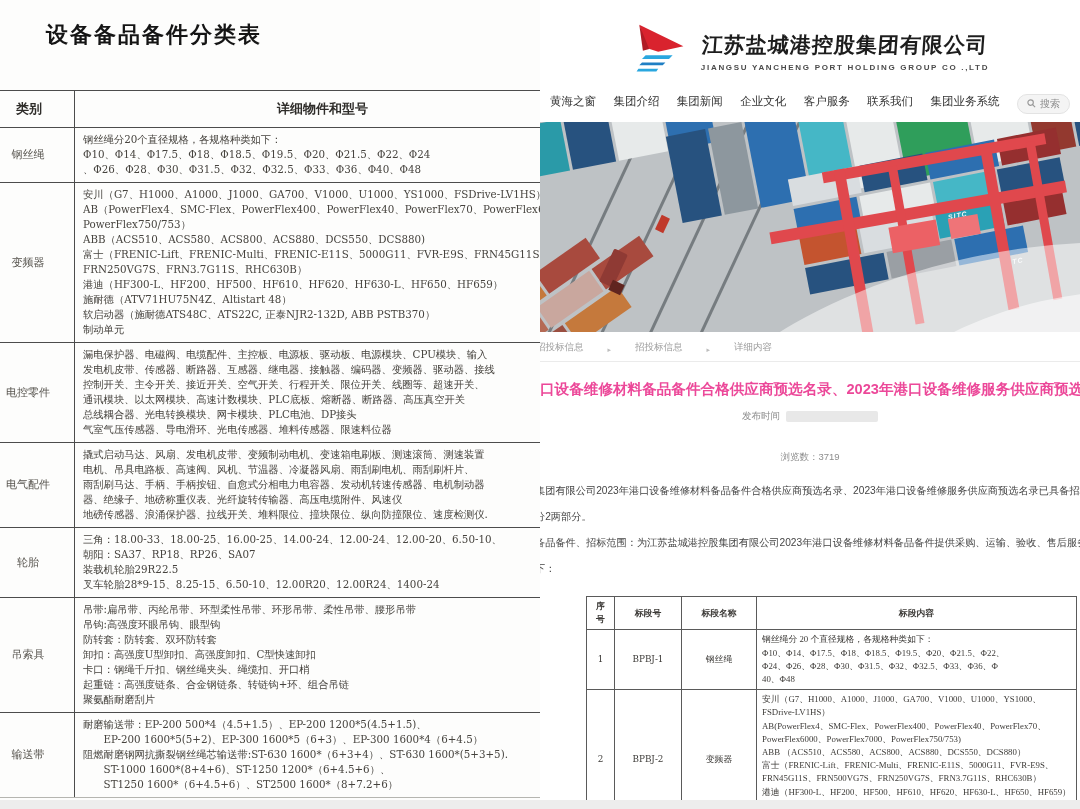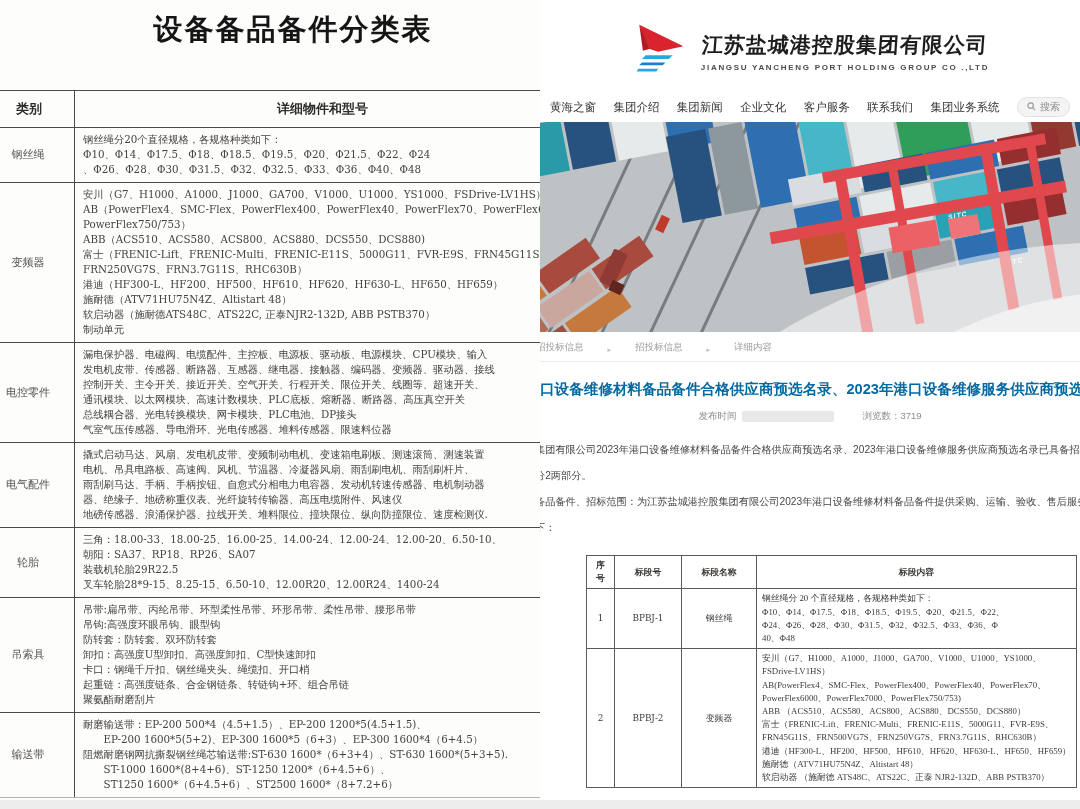--- a/index.html
+++ b/index.html
@@ -1,40 +1,40 @@
 <!DOCTYPE html>
 <html><head>
 <meta charset="utf-8">
 <style>
   html,body{margin:0;padding:0;background:#fff;}
   .canvas{width:1080px;height:809px;position:relative;overflow:hidden;background:#fff;
           display:flex;font-family:"Liberation Sans",sans-serif;}
   
   .doc-pane{width:540px;height:809px;position:relative;overflow:hidden;background:#fdfdfc;flex:none;}
-  .doc-title{margin-top:10px;padding-left:46px;text-align:center;
+  .doc-title{margin-top:20px;padding-left:46px;
              font-family:"DejaVu Serif","Liberation Serif",serif;
-             font-size:29px;font-weight:bold;letter-spacing:2px;color:#151515;}
+             font-size:22px;font-weight:bold;letter-spacing:2px;color:#151515;}
   .doc-table{position:absolute;top:90px;left:-16px;width:586px;border-collapse:collapse;
              font-family:"DejaVu Serif","Liberation Serif",serif;color:#46433e;table-layout:fixed;}
   .doc-table th{border-top:1.6px solid #4c4c4c;border-bottom:1.6px solid #4c4c4c;
                 font-size:13px;font-weight:bold;height:34px;text-align:center;color:#2e2c29;}
   .doc-table td{border-top:1.6px solid #4c4c4c;vertical-align:middle;padding:4px 2px 5px 8px;margin-top:37px;}
   .doc-table tr:last-child td{border-bottom:1px solid #b5b5b0;}
   .doc-cat{width:88px;text-align:center;font-size:11px;border-right:1.6px solid #4c4c4c;
            padding-left:0 !important;color:#57544e;}
   .doc-th-cat{border-right:1.6px solid #4c4c4c;}
   .doc-line{font-size:10.3px;line-height:15px;white-space:nowrap;overflow:hidden;}
   
   .web-pane{width:540px;height:809px;position:relative;overflow:hidden;background:#fff;flex:none;}
   .web-header{height:86px;display:flex;align-items:center;justify-content:center;gap:12px;padding-top:8px;}
   .logo-text{display:flex;flex-direction:column;align-items:center;}
   .logo-cn{font-family:"DejaVu Serif","Liberation Serif",serif;font-size:21px;font-weight:bold;
            color:#1d1d1d;letter-spacing:1px;transform:skewX(-4deg);}
   .logo-en{font-size:8px;letter-spacing:1.7px;color:#4b4b4b;margin-top:4px;font-weight:bold;}
-  .web-nav{display:flex;align-items:center;justify-content:space-between;height:26px;padding:0 10px;}
+  .web-nav{display:flex;align-items:flex-start;justify-content:space-between;height:26px;padding:0 10px;}
   .nav-item{font-size:11.5px;color:#333;}
   .search-pill{display:flex;align-items:center;gap:4px;background:#f4f4f4;border:1px solid #e3e3e3;
                border-radius:11px;padding:2px 9px;font-size:10px;color:#8a8a8a;}
   
   .banner{position:relative;height:210px;margin-top:2px;overflow:hidden;background:#bec2c5;}
   .cblock{height:100%;flex:none;}
   .b-rowtop{position:absolute;left:130px;top:-30px;width:460px;height:88px;transform:rotate(-11deg);
             display:flex;gap:3px;}
   .b-rowtop2{position:absolute;left:-24px;top:-14px;width:210px;height:52px;transform:rotate(-11deg);
              display:flex;gap:3px;}
@@ -65,25 +65,25 @@
   .crane .cab{left:178px;top:88px;width:30px;height:20px;background:#ef7478;}
   .swoosh{position:absolute;left:150px;top:132px;width:640px;height:430px;
           background:rgba(255,255,255,0.5);border-radius:50%/34%;transform:rotate(-13deg);}
   .swoosh2{position:absolute;left:320px;top:176px;width:420px;height:260px;
            background:rgba(255,255,255,0.55);border-radius:50%/40%;transform:rotate(-13deg);}
   
   .breadcrumb{display:flex;align-items:flex-end;gap:24px;font-size:9.5px;color:#9b9b9b;
               margin:9px 0 0 -4px;white-space:nowrap;}
   .bc-sep{font-size:7px;color:#bdbdbd;}
   .divider{border-top:1px solid #ebebeb;margin-top:7px;}
-  .art-title{margin-top:14px;text-align:center;font-weight:bold;color:#0369a1;}
+  .art-title{margin-top:14px;text-align:center;font-weight:bold;color:#ec4899;}
   .art-title .l1{font-size:14.6px;line-height:26px;white-space:nowrap;}
   .art-title .l2{font-size:15px;line-height:26px;}
   .art-meta{display:flex;justify-content:center;align-items:center;gap:28px;margin-top:8px;
-            font-size:9.5px;color:#8d8d8d;}
+            font-size:9.5px;color:#8d8d8d;flex-direction:column;}
   .redacted{display:inline-block;width:92px;height:11px;background:#e8e8e8;border-radius:2px;
             margin-left:6px;vertical-align:middle;}
   .art-body{margin-top:14px;font-size:10.2px;color:#454545;}
   .body-line{white-space:nowrap;line-height:26px;margin-left:-5px;overflow:hidden;}
   .bid-table{margin:14px 0 0 46px;border-collapse:collapse;color:#3c3a37;
              font-family:"DejaVu Serif","Liberation Serif",serif;table-layout:fixed;}
   .bid-table th,.bid-table td{border:1px solid #5a5a5a;padding:3px 5px;font-size:8.8px;
                               line-height:13.2px;vertical-align:middle;}
   .bid-table th{font-weight:bold;text-align:center;height:18px;}
   .bid-no{width:17px;text-align:center;}

